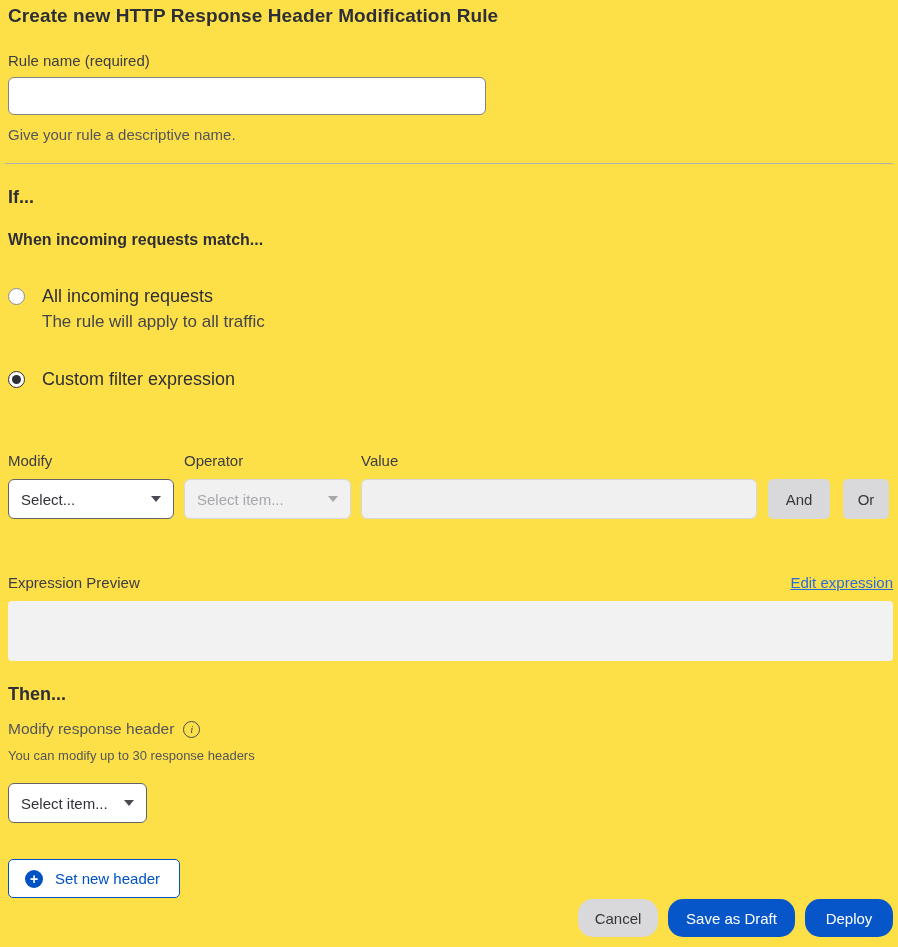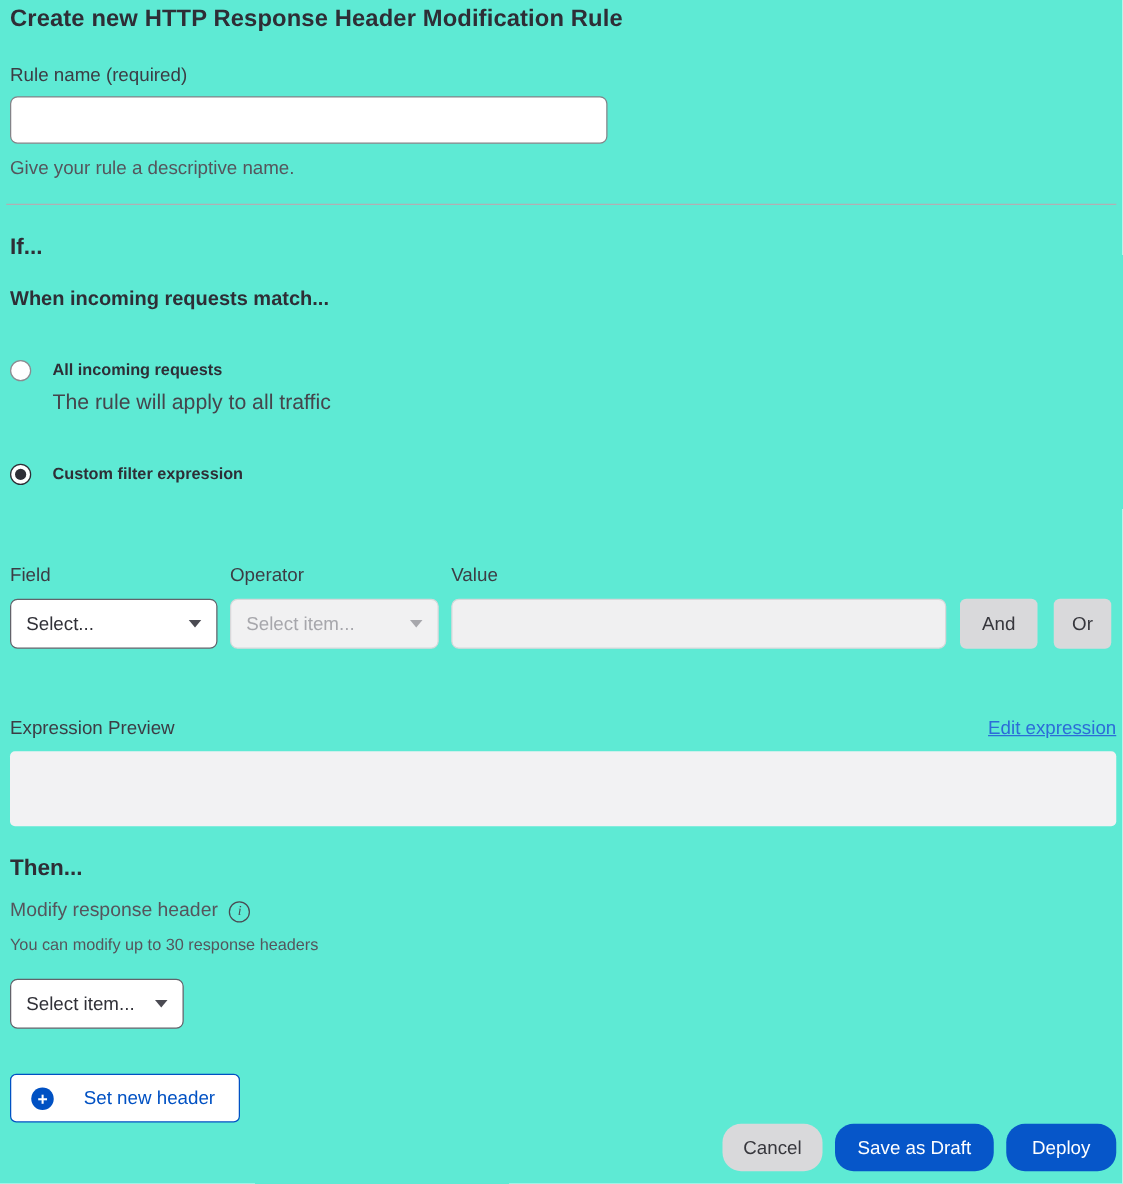--- a/index.html
+++ b/index.html
@@ -6,21 +6,21 @@
   html, body { background: #ffffff; }
   body {
     font-family: "Liberation Sans", "DejaVu Sans", sans-serif;
     color: #313138;
     -webkit-font-smoothing: antialiased;
   }
   .page {
     position: relative;
     width: 898px;
     height: 947px;
-    background: #5eead4;
+    background: #fde047;
     overflow: hidden;
   }
   .abs { position: absolute; }
 
   
   .page-title {
     left: 8px; top: 5px;
     font-size: 19px;
     font-weight: 700;
     letter-spacing: 0.1px;
@@ -89,22 +89,22 @@
   }
   .radio-circle.selected { border: 1px solid #2e2e36; }
   .radio-circle.selected::after {
     content: "";
     width: 9px; height: 9px;
     border-radius: 50%;
     background: #2e2e36;
   }
   .radio-texts { margin-left: 17px; }
   .radio-label {
-    font-size: 13px;
-    font-weight: 700;
+    font-size: 18px;
+    font-weight: 400;
     color: #2e2e36;
     line-height: 18px;
   }
   .radio-desc {
     margin-top: 7px;
     font-size: 17px;
     color: #45454c;
   }
 
   
@@ -243,21 +243,21 @@
     width: 18px; height: 18px;
     border-radius: 50%;
     background: #0051c3;
     color: #fff;
     display: inline-flex; align-items: center; justify-content: center;
     font-size: 14px;
     font-weight: 700;
     line-height: 1;
   }
   .set-new-header-label {
-    margin-left: 24px;
+    margin-left: 12px;
     font-size: 15px;
     color: #0051c3;
     text-align: center;
   }
 
   
   .footer {
     right: 5px; top: 899px;
     display: flex; gap: 10px;
   }
@@ -302,21 +302,21 @@
   </div>
 
   <div class="abs radio-option radio-option-2">
     <span class="radio-circle selected"></span>
     <span class="radio-texts">
       <span class="radio-label" style="display:block">Custom filter expression</span>
     </span>
   </div>
 
   <div class="abs builder">
-    <span class="col-label lbl-field">Field</span>
+    <span class="col-label lbl-field">Modify</span>
     <span class="col-label lbl-operator">Operator</span>
     <span class="col-label lbl-value">Value</span>
 
     <div class="select-control select-enabled sel-field">
       <span>Select...</span>
       <span class="caret"></span>
     </div>
 
     <div class="select-control select-disabled sel-operator">
       <span>Select item...</span>

